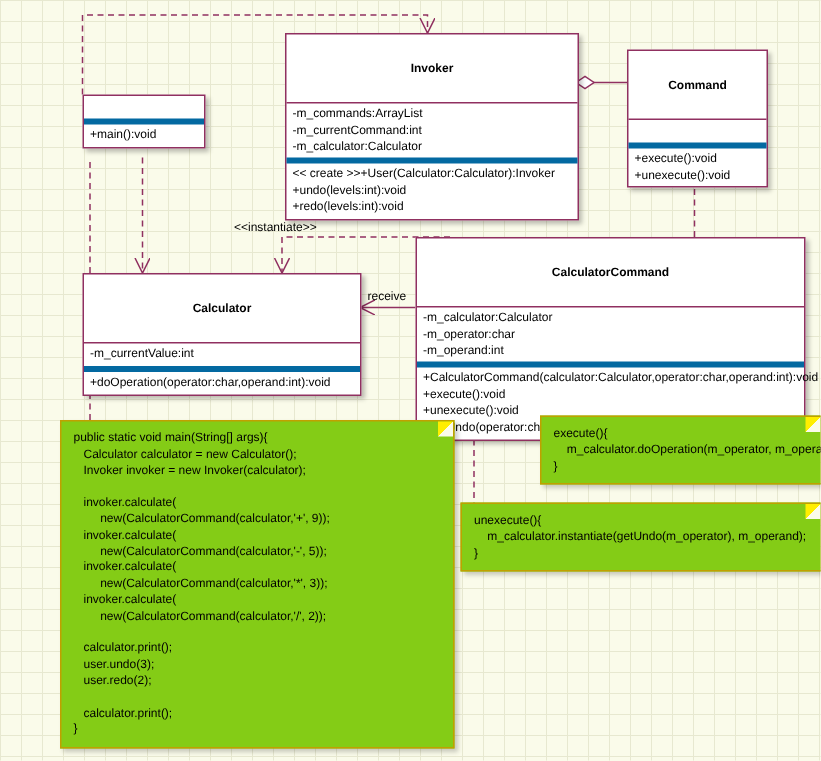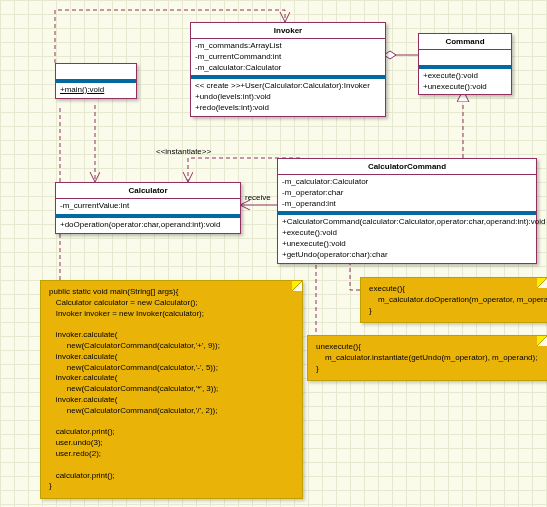--- a/index.html
+++ b/index.html
@@ -2,28 +2,28 @@
 <html><head>
 <meta charset="utf-8">
 <style>
   body{margin:0;font-family:Arial,Helvetica,sans-serif;font-size:8px;color:#000;
        background:#fafbea;
        background-image:linear-gradient(#e7e8d0 1px,transparent 1px),
                         linear-gradient(90deg,#e7e8d0 1px,transparent 1px);
        background-size:14px 14px;
        width:547px;height:507px;overflow:hidden;position:relative}
   .class-box{position:absolute;background:#fff;border:1px solid #903060;box-shadow:2px 2px 3px rgba(0,0,0,.25)}
-  .class-title{text-align:center;font-weight:bold;border-bottom:1px solid #903060;padding:3px 4px}
+  .class-title{text-align:center;font-weight:bold;border-bottom:1px solid #903060;padding:18px 4px}
   .section{border-bottom:4px solid #0369a1;padding:2px 4px;line-height:1.35}
   .section:last-child{border-bottom:none}
-  .note{position:absolute;background:#eab308;border:1px solid #c0a000;padding:6px 8px;font-size:8px;line-height:1.35;white-space:pre;box-shadow:2px 2px 3px rgba(0,0,0,.2)}
+  .note{position:absolute;background:#84cc16;border:1px solid #c0a000;padding:6px 8px;font-size:8px;line-height:1.35;white-space:pre;box-shadow:2px 2px 3px rgba(0,0,0,.2)}
   .note:after{content:"";position:absolute;top:0;right:0;width:10px;height:10px;background:linear-gradient(135deg,#ffee00 49%,#c0a000 50%,#fafbea 51%)}
   .stereo{position:absolute;font-size:8px;color:#000}
   svg{position:absolute;left:0;top:0}
-  .underline{text-decoration:underline}
+  .underline{}
 </style>
 </head>
 <body>
 
 <svg width="547" height="507">
   <defs>
     <marker id="openArrow" markerWidth="12" markerHeight="12" refX="10" refY="5" orient="auto">
       <path d="M0,0 L10,5 L0,10" fill="none" stroke="#903060" stroke-width="1"></path>
     </marker>
     <marker id="hollowTri" markerWidth="14" markerHeight="14" refX="12" refY="6" orient="auto">

